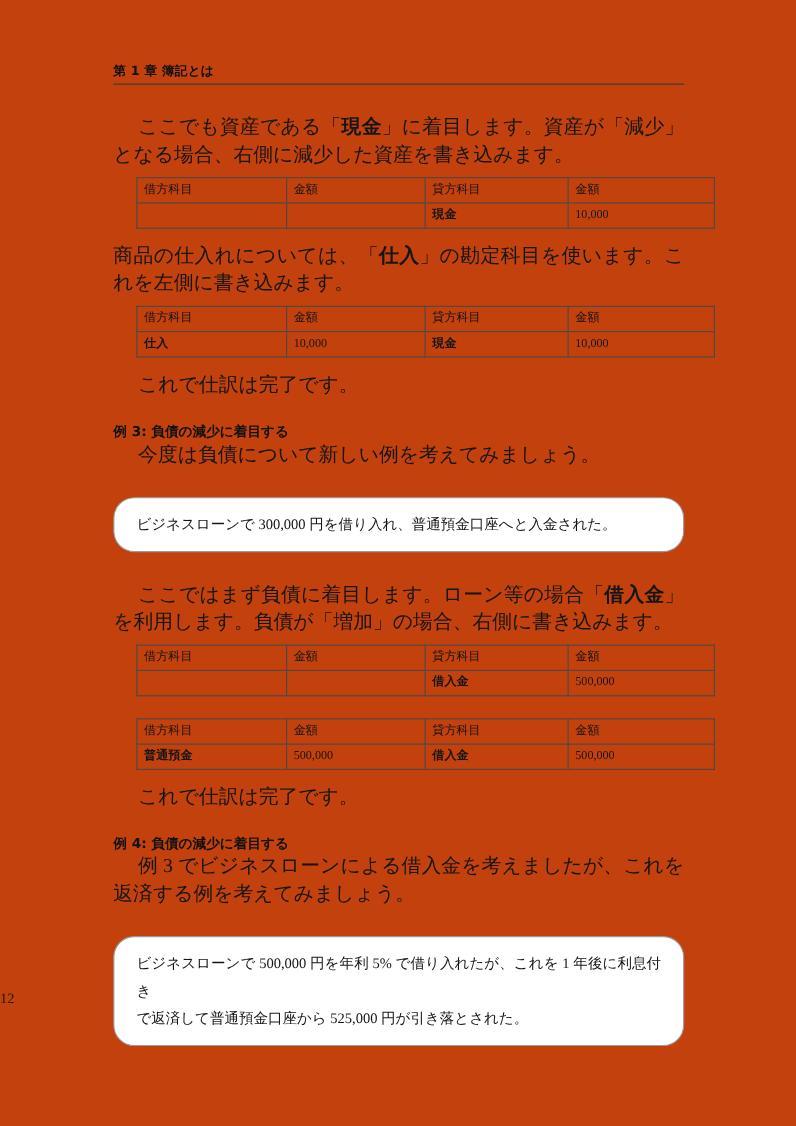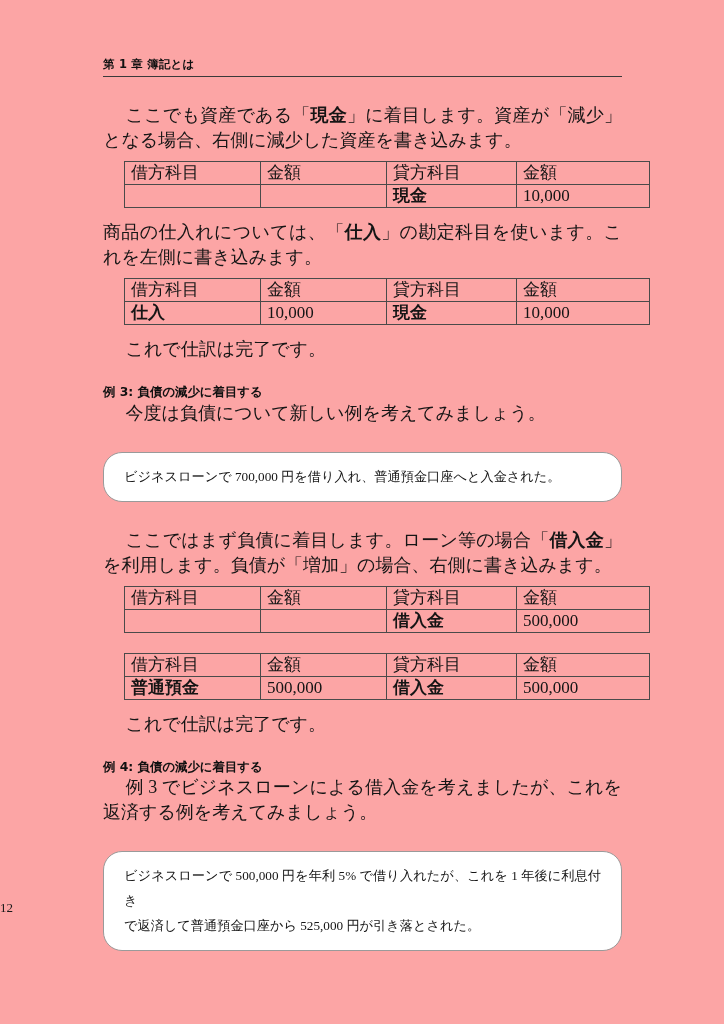--- a/index.html
+++ b/index.html
@@ -14,21 +14,21 @@
     font-family: "Liberation Serif", "DejaVu Serif", serif;
     color: #1a1a1a;
     overflow: hidden;
   }
 
   .page {
     position: absolute;
     left: 0; top: 0;
     width: 724px;
     height: 1024px;
-    background: #fca5a5;
+    background: #c2410c;
   }
 
   .content {
     position: absolute;
     left: 103px;
     top: 0;
     width: 519px;
   }
 
   
@@ -74,21 +74,21 @@
     margin: 0;
     line-height: 1.35;
   }
 
   
   .jtable {
     border-collapse: collapse;
     width: 473px;
     margin-left: 21px;
     table-layout: fixed;
-    font-size: 17px;
+    font-size: 11px;
   }
   .jtable td {
     border: 1px solid #4a4a4a;
     height: 19px;
     padding: 1px 6px 2px 6px;
     vertical-align: middle;
     line-height: 17px;
     color: #151515;
   }
   .jtable .c-dr-acct { width: 123px; }
@@ -192,21 +192,21 @@
     <p class="para indent">これで仕訳は完了です。</p>
 
     <div class="sp-22"></div>
 
     <h2 class="ex-heading">例 3: 負債の減少に着目する</h2>
     <p class="para indent">今度は負債について新しい例を考えてみましょう。</p>
 
     <div class="sp-26"></div>
 
     <div class="callout">
-      <p>ビジネスローンで 700,000 円を借り入れ、普通預金口座へと入金された。</p>
+      <p>ビジネスローンで 300,000 円を借り入れ、普通預金口座へと入金された。</p>
     </div>
 
     <div class="sp-26"></div>
 
     <p class="para indent">
       ここではまず負債に着目します。ローン等の場合「<span class="b">借入金</span>」を利用します。負債が「増加」の場合、右側に書き込みます。
     </p>
 
     <div class="sp-8"></div>
 

